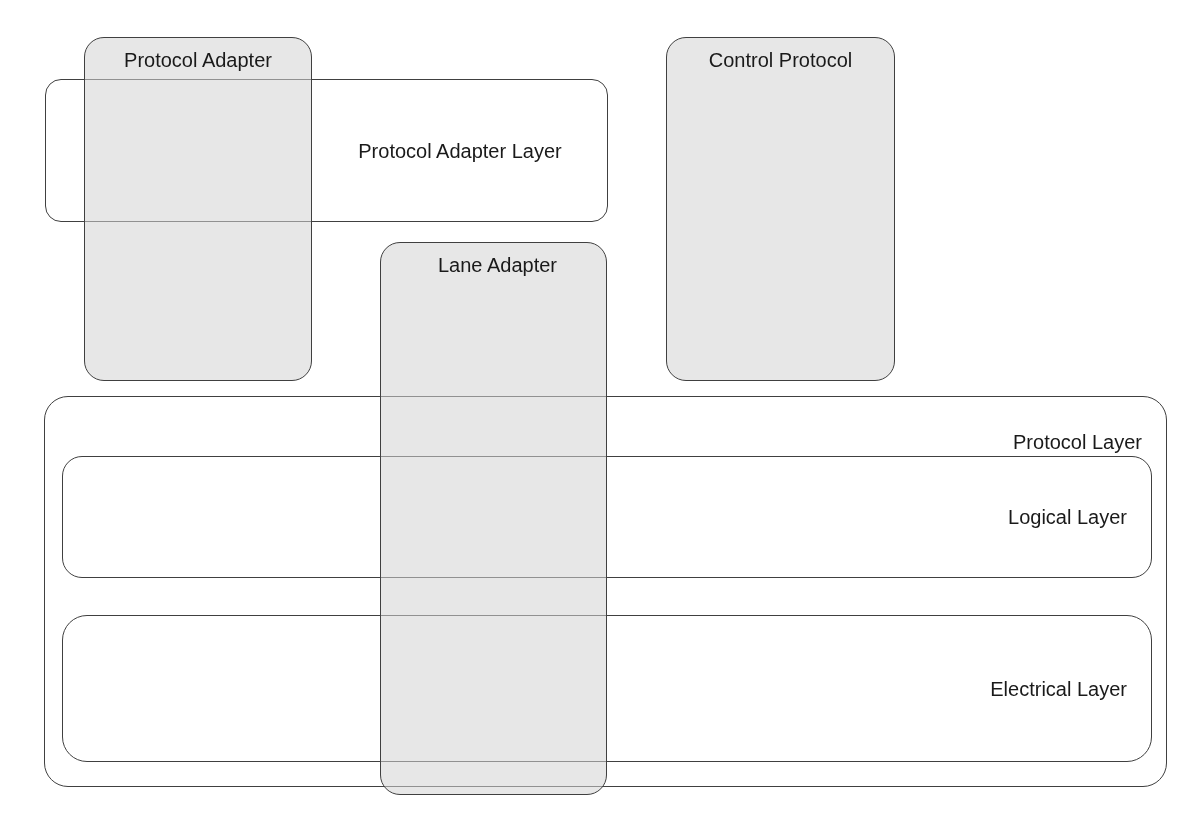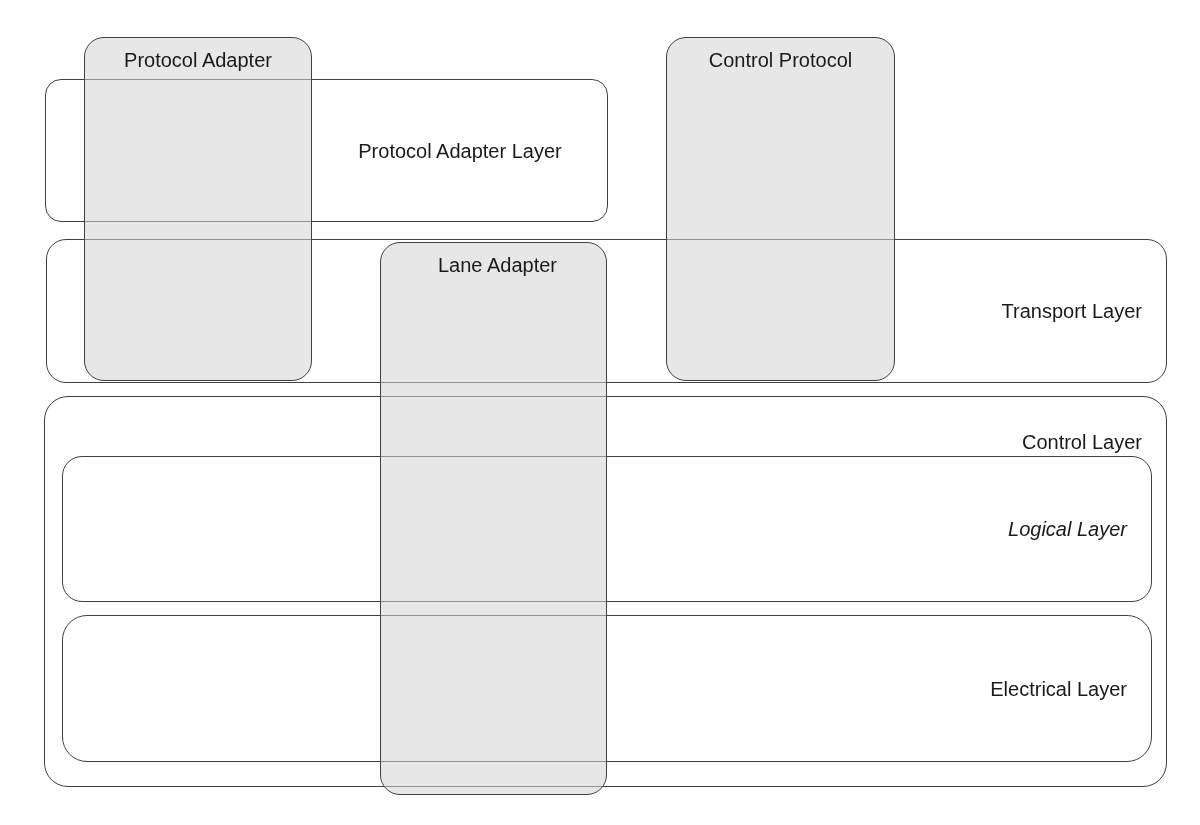--- a/index.html
+++ b/index.html
@@ -48,21 +48,21 @@
     height: 100%;
     display: flex;
     align-items: center;
   }
   
   .box-pal   { left: 45px;  top: 79px;  width: 563px;  height: 143px; border-radius: 16px; }
   .box-cfg   { left: 622px; top: 79px;  width: 545px;  height: 142px; border-radius: 16px;
                background: var(--configuration-fill, #808080); }
   .box-trn   { left: 46px;  top: 239px; width: 1121px; height: 144px; border-radius: 20px; }
   .box-phy   { left: 44px;  top: 396px; width: 1123px; height: 391px; border-radius: 24px; }
-  .box-log   { left: 62px;  top: 456px; width: 1090px; height: 146px; border-radius: 20px; font-style: italic; }
+  .box-log   { left: 62px;  top: 456px; width: 1090px; height: 122px; border-radius: 20px; }
   .box-ele   { left: 62px;  top: 615px; width: 1090px; height: 147px; border-radius: 25px; }
 
   .pal-label {
     position: absolute;
     left: 267px;
     right: 0;
     top: 0;
     height: 100%;
     display: flex;
     align-items: center;
@@ -81,26 +81,23 @@
 </head>
 <body>
 
 <div class="canvas">
 
   <div class="layer box-pal">
     <span class="label pal-label">Protocol Adapter Layer</span>
   </div>
 
 
-  <div class="layer box-trn">
-    <span class="label label-right">Transport Layer</span>
-  </div>
 
   <div class="layer box-phy">
-    <span class="label phy-label">Control Layer</span>
+    <span class="label phy-label">Protocol Layer</span>
   </div>
 
   <div class="layer box-log">
     <span class="label label-right">Logical Layer</span>
   </div>
 
   <div class="layer box-ele">
     <span class="label label-right">Electrical Layer</span>
   </div>
 

